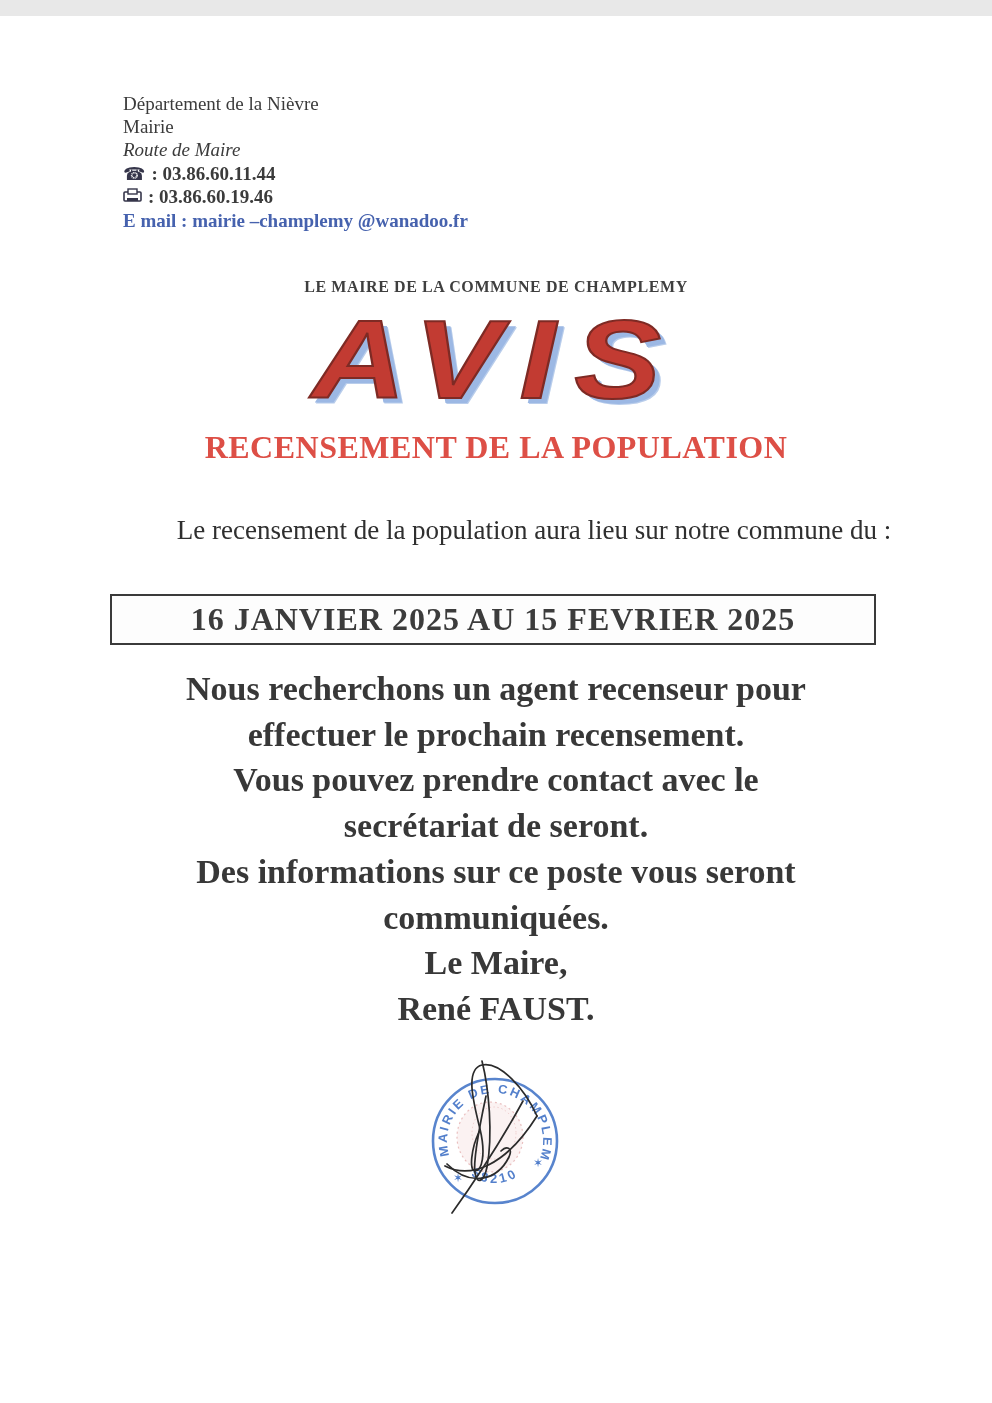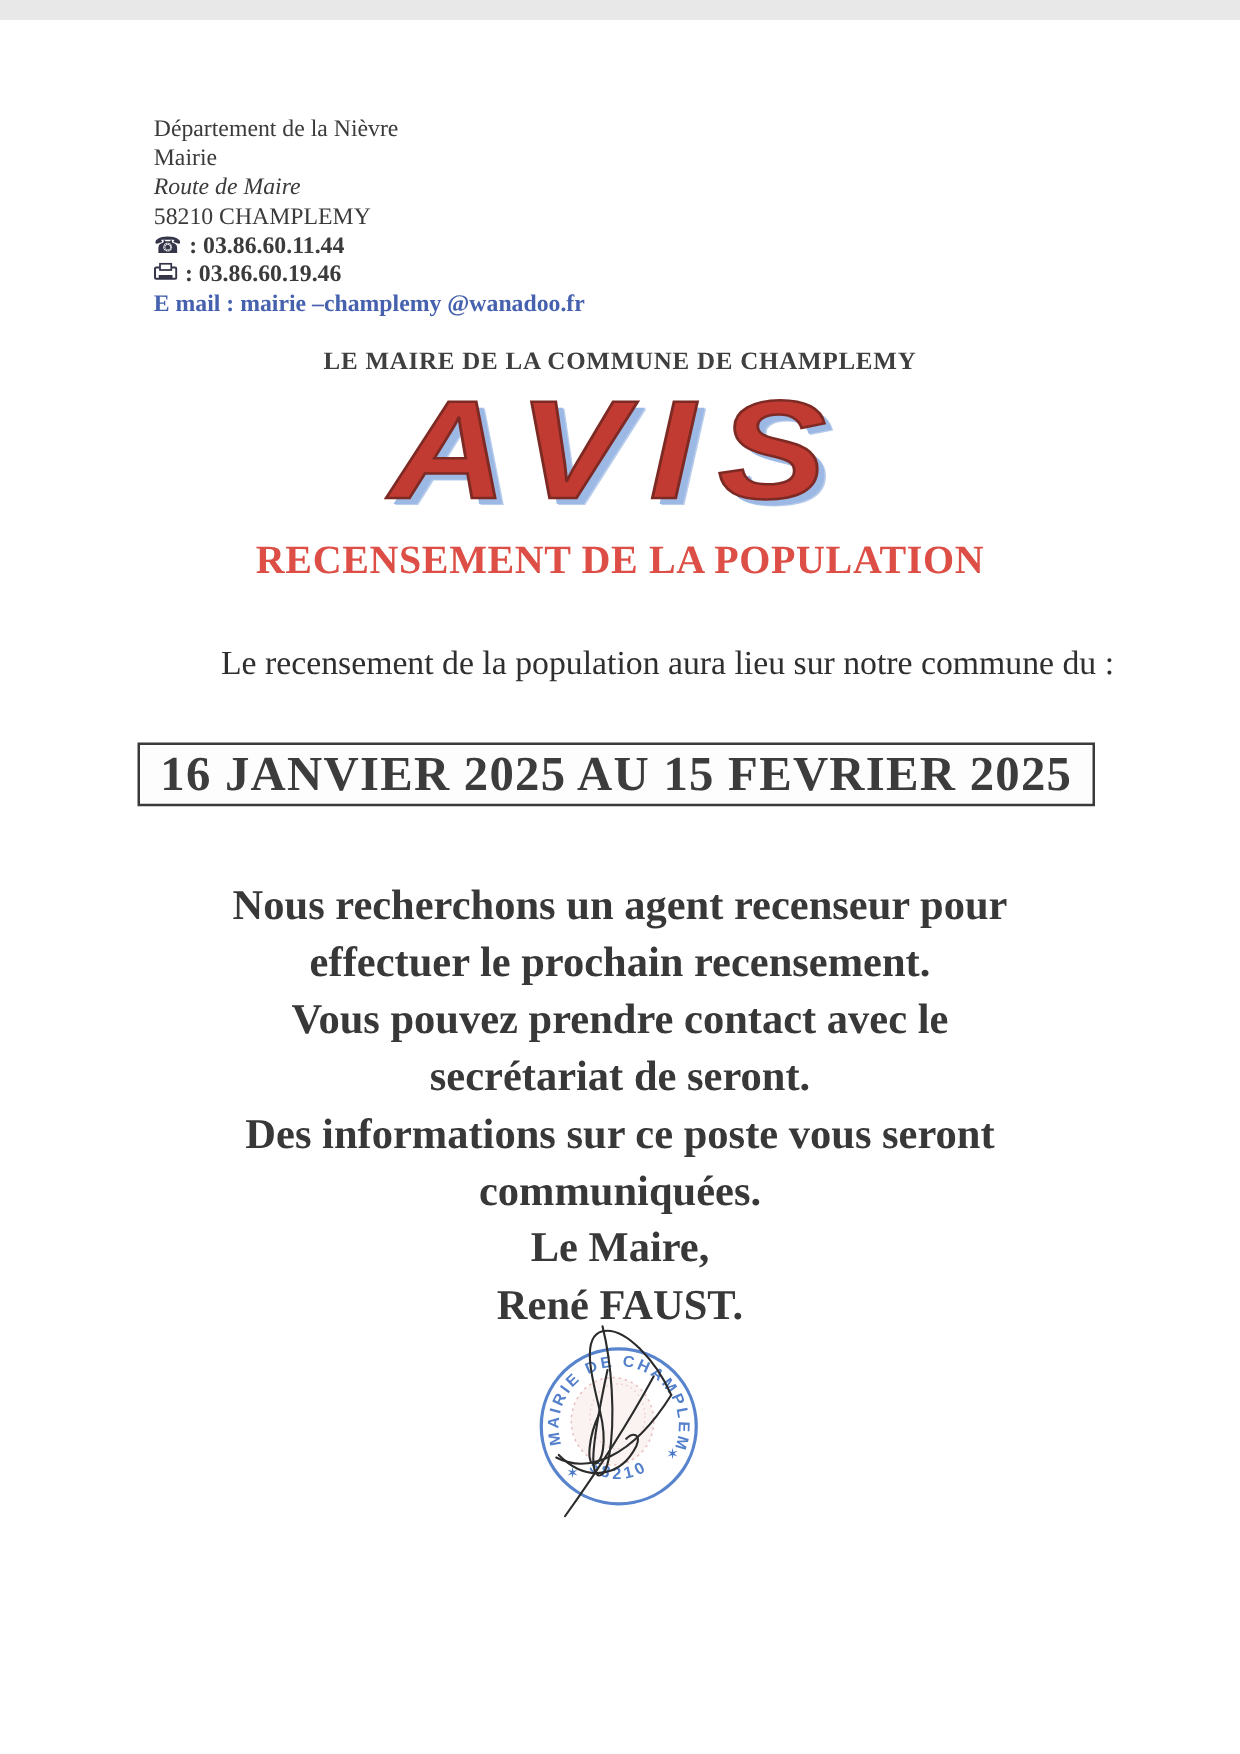--- a/index.html
+++ b/index.html
@@ -42,21 +42,21 @@
   }
 
   
   .issuer-line {
     position: absolute;
     top: 262px;
     left: 0;
     width: 100%;
     text-align: center;
     font-weight: bold;
-    font-size: 20px;
+    font-size: 16px;
     letter-spacing: 0.6px;
     color: #3f3f3f;
   }
 
   
   .wordart-wrap {
     position: absolute;
     top: 297px;
     left: 0;
     width: 100%;
@@ -107,30 +107,30 @@
     position: absolute;
     left: 110px;
     top: 578px;
     width: 762px;
     height: 47px;
     border: 2px solid #3a3a3a;
     display: flex;
     align-items: center;
     justify-content: center;
     font-weight: bold;
-    font-size: 39px;
+    font-size: 32px;
     letter-spacing: 1px;
     color: #3c3c3c;
     background: #fdfdfd;
   }
 
   
   .body-block {
     position: absolute;
-    top: 686px;
+    top: 650px;
     left: 60px;
     right: 60px;
     text-align: center;
     font-weight: bold;
     font-size: 34px;
     line-height: 45.7px;
     color: #383838;
   }
 
   
@@ -145,21 +145,20 @@
 </style>
 </head>
 <body>
 
 <div class="page">
 
   <div class="letterhead">
     <div>Département de la Nièvre</div>
     <div>Mairie</div>
     <div class="addr-italic">Route de Maire</div>
-    <div>58210 CHAMPLEMY</div>
     <div class="contact-line">
       <span class="glyph-icon">☎</span>
       <span>: 03.86.60.11.44</span>
     </div>
     <div class="contact-line">
       <span class="glyph-icon">
         <svg width="19" height="15" viewBox="0 0 19 15" aria-hidden="true">
           <rect x="1" y="4" width="17" height="9" rx="1" fill="none" stroke="#35354a" stroke-width="1.6"></rect>
           <rect x="5" y="1" width="9" height="5" fill="#ffffff" stroke="#35354a" stroke-width="1.4"></rect>
           <rect x="4" y="10" width="11" height="3" fill="#35354a"></rect>

